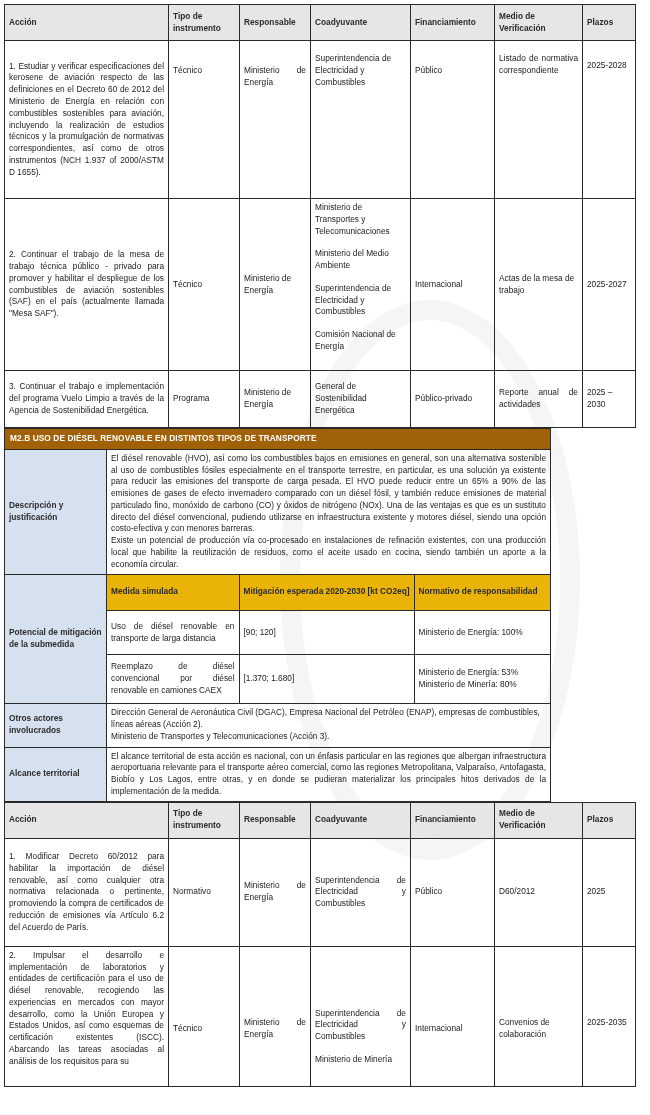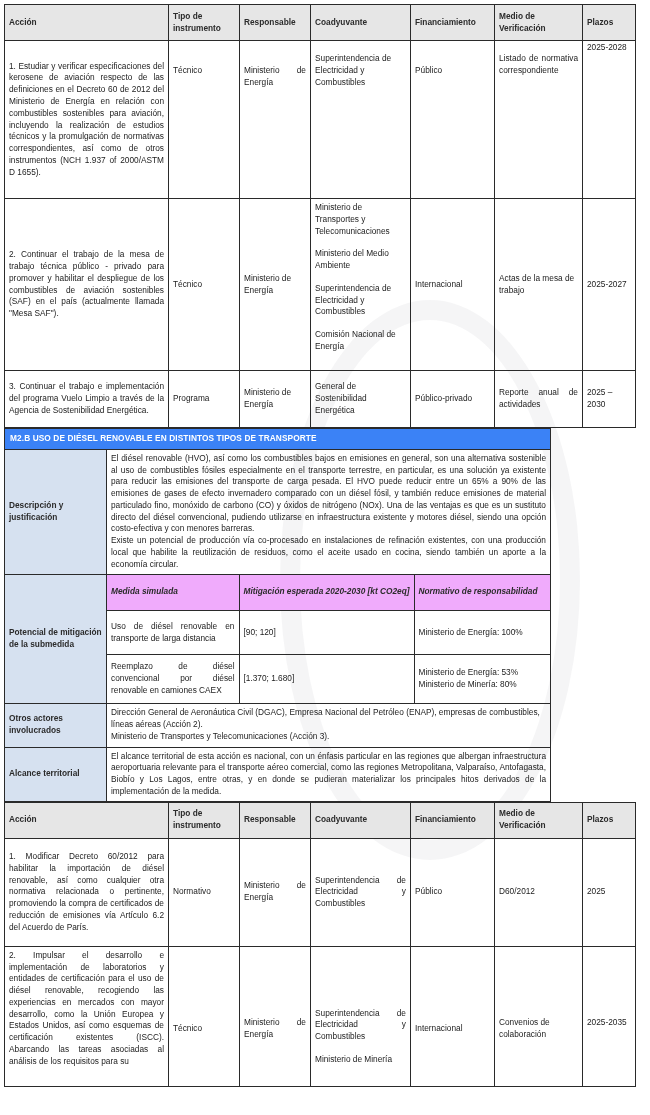--- a/index.html
+++ b/index.html
@@ -4,23 +4,23 @@
 <style>
   html, body { margin: 0; padding: 0; background: #ffffff; }
   body { width: 650px; height: 1115px; overflow: hidden; position: relative; font-family: "Liberation Sans", sans-serif; color: #222; font-size: 8.3px; line-height: 1.42; }
   .page { position: absolute; left: 4px; top: 4px; width: 547px; border-radius: 18px; }
   table { border-collapse: collapse; width: 100%; table-layout: fixed; }
   td, th { border: 1.3px solid #2a2a2a; vertical-align: middle; padding: 3px 4px; text-align: left; }
   th { background: #e6e6e6; font-weight: bold; color: #2b2b2b; font-size: 8.3px; }
   .just { text-align: justify; }
   .top { vertical-align: top; }
   .gap { display: block; height: 11px; }
-  .section-head { background: #3b82f6; color: #ffffff; font-weight: bold; font-size: 8.3px; padding: 4px 5px; letter-spacing: 0.1px; }
+  .section-head { background: #a16207; color: #ffffff; font-weight: bold; font-size: 8.3px; padding: 4px 5px; letter-spacing: 0.1px; }
   .label { background: #d6e1f0; font-weight: bold; color: #2b2b2b; }
-  .sub th { background: #f0abfc; font-style: italic; }
+  .sub th { background: #eab308; }
   .inner { padding: 0; }
   .inner table td, .inner table th { border: 1.2px solid #2a2a2a; }
   .inner table tr:first-child td, .inner table tr:first-child th { border-top: none; }
   .inner table tr:last-child td { border-bottom: none; }
   .inner table td:first-child, .inner table th:first-child { border-left: none; }
   .inner table td:last-child, .inner table th:last-child { border-right: none; }
   .watermark { position: absolute; left: 280px; top: 300px; width: 260px; height: 520px; border-radius: 50%; border: 20px solid rgba(200,200,205,0.18); pointer-events: none; }
 </style>
 </head>
 <body>
@@ -49,21 +49,21 @@
       <th>Medio de Verificación</th>
       <th>Plazos</th>
     </tr>
     <tr style="height:158px">
       <td class="just">1. Estudiar y verificar especificaciones del kerosene de aviación respecto de las definiciones en el Decreto 60 de 2012 del Ministerio de Energía en relación con combustibles sostenibles para aviación, incluyendo la realización de estudios técnicos y la promulgación de normativas correspondientes, así como de otros instrumentos (NCH 1.937 of 2000/ASTM D 1655).</td>
       <td class="top" style="padding-top:24px">Técnico</td>
       <td class="top just" style="padding-top:24px">Ministerio de Energía</td>
       <td class="top" style="padding-top:12px">Superintendencia de Electricidad y Combustibles</td>
       <td class="top" style="padding-top:24px">Público</td>
       <td class="top just" style="padding-top:12px">Listado de normativa correspondiente</td>
-      <td class="top" style="padding-top:1px">2025-2028</td>
+      <td class="top" style="padding-top:19px">2025-2028</td>
     </tr>
     <tr style="height:172px">
       <td class="just">2. Continuar el trabajo de la mesa de trabajo técnica público - privado para promover y habilitar el despliegue de los combustibles de aviación sostenibles (SAF) en el país (actualmente llamada "Mesa SAF").</td>
       <td>Técnico</td>
       <td>Ministerio de Energía</td>
       <td class="top">
         <span>Ministerio de Transportes y Telecomunicaciones</span><span class="gap"></span>
         <span>Ministerio del Medio Ambiente</span><span class="gap"></span>
         <span>Superintendencia de Electricidad y Combustibles</span><span class="gap"></span>
         <span>Comisión Nacional de Energía</span>

